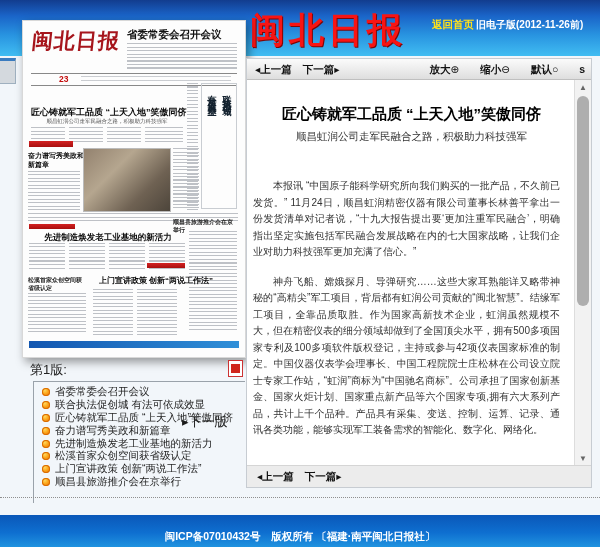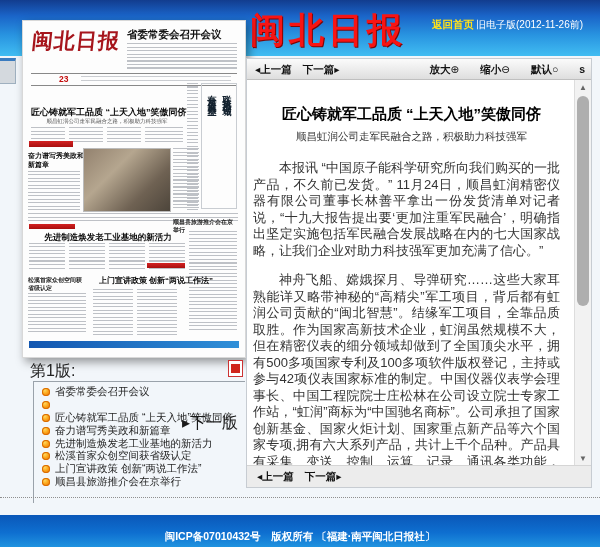--- a/index.html
+++ b/index.html
@@ -9,21 +9,21 @@
 
   
   .header{position:absolute;left:0;top:0;width:600px;height:56px;
     background:linear-gradient(180deg,#123c8e 0%,#1a64c8 28%,#2893e0 62%,#41bdf2 100%);}
   .site-title{position:absolute;left:250px;top:7px;font-size:35px;font-weight:bold;
     color:#f81414;letter-spacing:4px;text-shadow:1px 1px 0 #7d0606;white-space:nowrap;}
   .header-info{position:absolute;left:432px;top:11px;width:162px;font-size:10.5px;font-weight:bold;}
   .header-org{color:#ffe11a;white-space:nowrap;}
   .header-links{margin-top:7px;display:flex;gap:2px;align-items:center;}
   .home-link{color:#ffe11a;cursor:pointer;}
-  .old-link{color:#ffffff;cursor:pointer;font-weight:normal;font-size:10px;white-space:nowrap;}
+  .old-link{color:#ffffff;cursor:pointer;font-weight:bold;font-size:10px;white-space:nowrap;}
 
   
   .side-tab{position:absolute;left:0;top:58px;width:15px;height:22px;background:#d4d9de;
     border:1px solid #9fb0bf;border-left:none;border-top:3px solid #3a7bbf;}
 
   
   .paper{position:absolute;left:22px;top:20px;width:222px;height:336px;background:#fdfdfd;
     border:1px solid #d8d8d8;box-shadow:3px 4px 9px rgba(0,0,0,.4);cursor:pointer;}
   .paper .masthead{position:absolute;left:9px;top:6px;font-size:21px;font-weight:bold;
     color:#a6151c;font-family:"DejaVu Serif","Liberation Serif",serif;transform:skewX(-6deg);
@@ -58,21 +58,21 @@
   .paper .headline3{position:absolute;left:68px;top:254px;width:130px;text-align:center;
     font-size:8px;font-weight:bold;color:#0a0a0a;white-space:nowrap;}
   .paper .small-headline1{position:absolute;left:5px;top:255px;width:58px;
     font-size:6px;font-weight:bold;color:#222;line-height:8px;}
   .paper .small-headline2{position:absolute;left:150px;top:197px;width:64px;
     font-size:6px;font-weight:bold;color:#222;line-height:8px;}
   .paper .bluebar{position:absolute;left:6px;top:320px;width:210px;height:7px;
     background:linear-gradient(90deg,#1256b0,#2f8fd8);}
 
   
-  .page-row{position:absolute;left:30px;top:360px;width:214px;height:16px;font-size:16px;color:#222;}
+  .page-row{position:absolute;left:30px;top:360px;width:214px;height:16px;font-size:13px;color:#222;}
   .page-label{position:absolute;left:0;top:1px;}
   .next-page{position:absolute;left:152px;top:12px;font-weight:normal;cursor:pointer;color:#1a1a1a;margin-top:41px;}
   .pdf-icon{position:absolute;left:198px;top:0;width:13px;height:15px;background:#fff;
     border:1px solid #c33;cursor:pointer;}
   .pdf-icon:before{content:"";position:absolute;left:2px;top:3px;width:9px;height:9px;background:#d0261c;}
   .list-box{position:absolute;left:33px;top:381px;width:212px;height:122px;
     border-top:1px solid #9aa2aa;border-left:1px solid #9aa2aa;padding:4px 0 0 8px;box-sizing:border-box;}
   .list-item{display:flex;align-items:center;height:12.8px;font-size:10.5px;color:#1f1f1f;
     cursor:pointer;white-space:nowrap;}
   .bullet{display:inline-block;width:8px;height:8px;border-radius:50%;margin-right:5px;flex:0 0 auto;
@@ -87,21 +87,21 @@
     font-size:10.5px;color:#111;}
   .tb-left{position:absolute;left:8px;top:4px;font-weight:bold;}
   .tb-left span{cursor:pointer;margin-right:8px;}
   .tb-date{position:absolute;left:0;right:0;top:4px;text-align:center;font-weight:bold;}
   .tb-right{position:absolute;right:6px;top:4px;font-weight:bold;}
   .tb-right .ctl{cursor:pointer;margin-left:6px;padding-left:12px;}
   .tb-right .icon{font-weight:normal;}
   .content{position:absolute;left:0;top:21px;width:329px;height:387px;overflow:hidden;background:#fff;}
   .a-title{margin:25px 14px 0 14px;text-align:center;font-size:15px;font-weight:bold;color:#000;}
   .a-sub{margin:6px 14px 0 14px;text-align:center;font-size:10.5px;color:#333;}
-  .a-body{margin-top:16px;padding:0 16px 0 6px;font-size:13px;line-height:16.5px;color:#333;}
+  .a-body{margin-top:34px;padding:0 16px 0 6px;font-size:10px;line-height:16.5px;color:#333;}
   .para{text-indent:2em;margin:0 0 13px 0;text-align:justify;}
   
   .sbar{position:absolute;right:0;top:21px;width:16px;height:387px;background:#f2f2f2;
     border-left:1px solid #ddd;}
   .sbtn{position:absolute;left:2px;width:12px;height:12px;color:#666;font-size:8px;
     line-height:12px;text-align:center;cursor:pointer;}
   .sbtn.up{top:2px;}
   .sbtn.down{bottom:2px;}
   .sthumb{position:absolute;left:2px;top:16px;width:12px;height:210px;background:#aeaeae;
     border-radius:6px;cursor:pointer;}
@@ -185,20 +185,21 @@
     <span class="pdf-icon"></span>
   </div>
 
   <div class="list-box">
     <div class="list-item">
         <span class="bullet"></span>
         <span>省委常委会召开会议</span>
       </div>
     <div class="list-item">
         <span class="bullet"></span>
+        <span>联合执法促创城 有法可依成效显</span>
       </div>
     <div class="list-item">
         <span class="bullet"></span>
         <span>匠心铸就军工品质 “上天入地”笑傲同侪</span>
       </div>
     <div class="list-item">
         <span class="bullet"></span>
         <span>奋力谱写秀美政和新篇章</span>
       </div>
     <div class="list-item">

